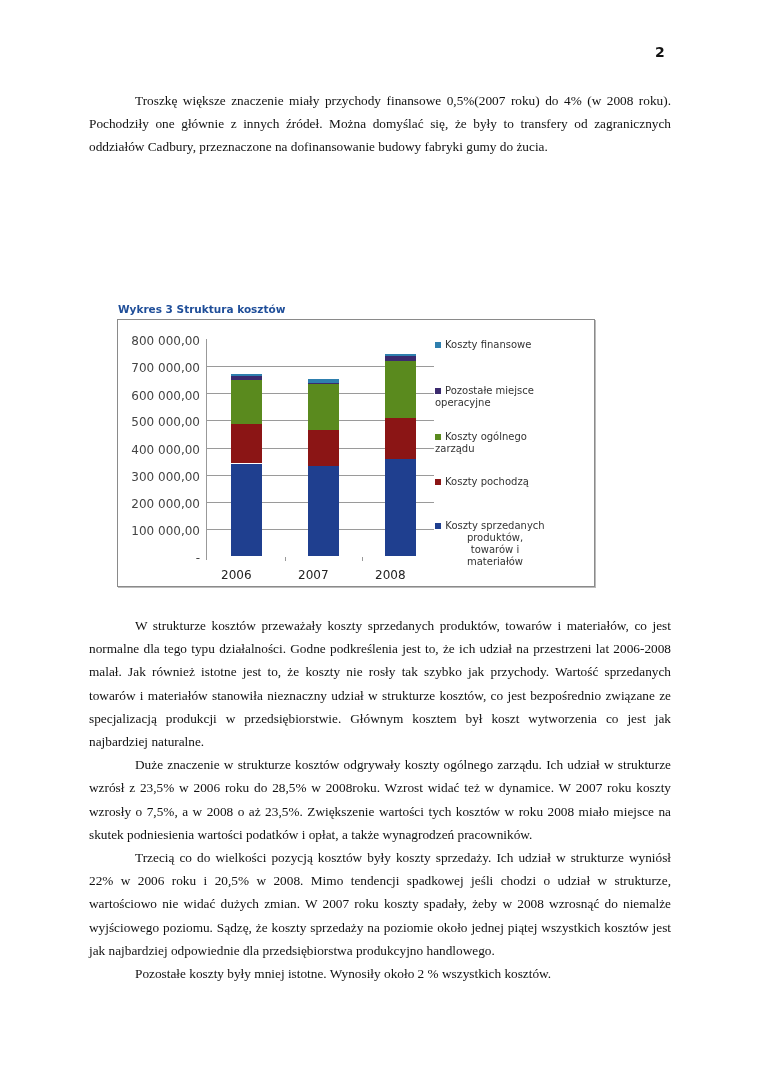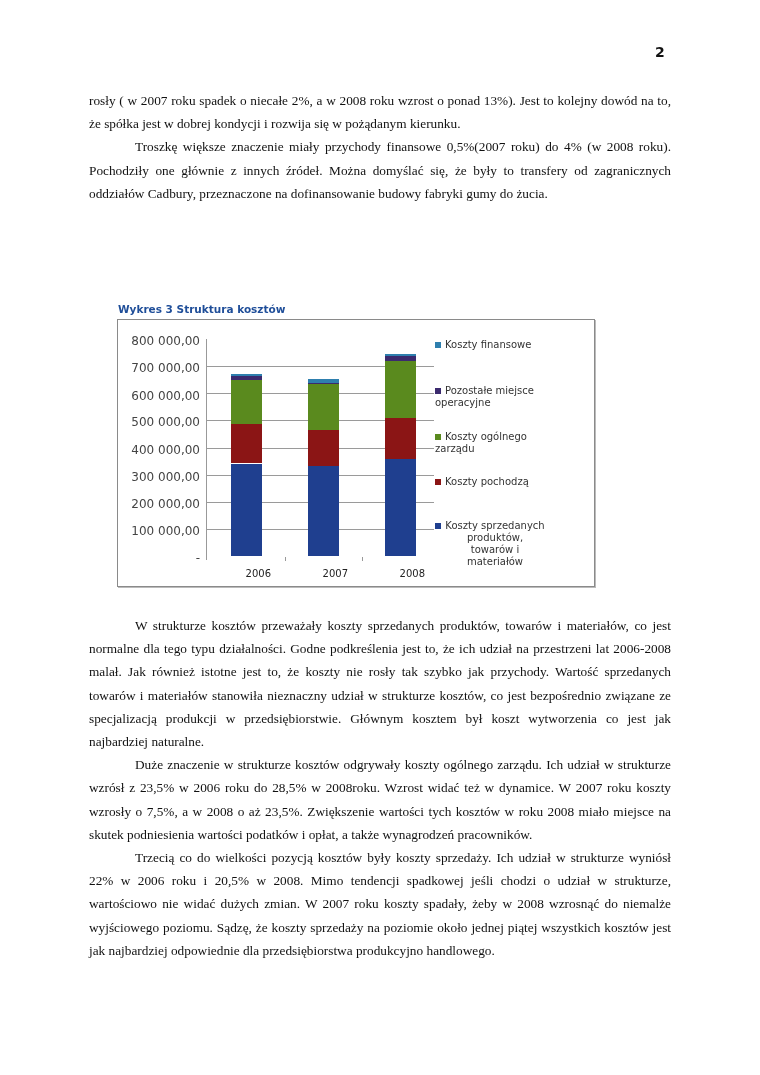--- a/index.html
+++ b/index.html
@@ -13,33 +13,32 @@
 
   .chart-title { position:absolute; left:118px; top:303px; font-family:"DejaVu Sans", sans-serif; font-weight:bold; font-size:10.5px; color:#1f4e99; }
   .chart-box { position:absolute; left:117px; top:319px; width:476px; height:266px; border:1px solid #8a8a8a; box-shadow:1px 1px 0 #bbb; background:#fff; }
   .plot { position:absolute; left:206px; top:339px; width:228px; height:218px; }
   .axis-y { position:absolute; left:0; top:0; width:1px; height:221px; background:#999; }
   .gridline { position:absolute; left:0; width:228px; height:1px; background:#9a9a9a; }
   .ytick { position:absolute; left:128px; width:72px; text-align:right; font-family:"DejaVu Sans", sans-serif; font-size:12px; color:#444; }
   .bar { position:absolute; width:31px; }
   .seg { position:absolute; left:0; width:31px; }
   .xtick { position:absolute; width:1px; height:4px; background:#999; }
-  .xlabel { position:absolute; top:568px; width:50px; text-align:right; font-family:"DejaVu Sans", sans-serif; font-size:10px; color:#222; }
+  .xlabel { position:absolute; top:568px; width:50px; text-align:left; font-family:"DejaVu Sans", sans-serif; font-size:12px; color:#222; }
   .legend-item { position:absolute; left:435px; font-family:"DejaVu Sans", sans-serif; font-size:10px; color:#333; line-height:12px; width:130px; }
   .legend-swatch { display:inline-block; width:6px; height:6px; margin-right:4px; vertical-align:0px; }
   .legend-label { display:inline; }
   .legend-item.multi { padding-left:10px; text-indent:-10px;text-align:center; }
 </style>
 </head>
 <body>
 
 <div class="page-num">2</div>
 
 <div class="text" id="block-top">
-  <p>rosły ( w 2007 roku spadek o niecałe 2%, a w 2008 roku wzrost o ponad 13%). Jest to kolejny dowód na to, że spółka jest w dobrej kondycji i rozwija się w pożądanym kierunku.</p>
   <p class="indent">Troszkę większe znaczenie miały przychody finansowe 0,5%(2007 roku) do 4% (w 2008 roku). Pochodziły one głównie z innych źródeł. Można domyślać się, że były to transfery od zagranicznych oddziałów Cadbury, przeznaczone na dofinansowanie budowy fabryki gumy do żucia.</p>
 </div>
 
 <div class="chart-title">Wykres 3 Struktura kosztów</div>
 <div class="chart-box"></div>
 
 <div id="yticks">
     <div class="ytick" style="top: 551px;">-</div>
     <div class="ytick" style="top: 523.875px;">100 000,00</div>
     <div class="ytick" style="top: 496.75px;">200 000,00</div>
@@ -93,13 +92,14 @@
     <div class="legend-item" style="top: 385px;"><span class="legend-swatch" style="background: rgb(59, 42, 110);"></span><span class="legend-label">Pozostałe miejsce operacyjne</span></div>
     <div class="legend-item" style="top: 431px;"><span class="legend-swatch" style="background: rgb(90, 138, 30);"></span><span class="legend-label">Koszty ogólnego zarządu</span></div>
     <div class="legend-item" style="top: 476px;"><span class="legend-swatch" style="background: rgb(139, 21, 21);"></span><span class="legend-label">Koszty pochodzą</span></div>
     <div class="legend-item multi" style="top: 520px; width: 100px;"><span class="legend-swatch" style="background: rgb(31, 63, 143);"></span><span class="legend-label">Koszty sprzedanych produktów, towarów i materiałów</span></div>
   </div>
 
 <div class="text" id="block-bottom">
   <p class="indent">W strukturze kosztów przeważały koszty sprzedanych produktów, towarów i materiałów, co jest normalne dla tego typu działalności. Godne podkreślenia jest to, że ich udział na przestrzeni lat 2006-2008 malał. Jak również istotne jest to, że koszty nie rosły tak szybko jak przychody. Wartość sprzedanych towarów i materiałów stanowiła nieznaczny udział w strukturze kosztów, co jest bezpośrednio związane ze specjalizacją produkcji w przedsiębiorstwie. Głównym kosztem był koszt wytworzenia co jest jak najbardziej naturalne.</p>
   <p class="indent">Duże znaczenie w strukturze kosztów odgrywały koszty ogólnego zarządu. Ich udział w strukturze wzrósł z 23,5% w 2006 roku do 28,5% w 2008roku. Wzrost widać też w dynamice. W 2007 roku koszty wzrosły o 7,5%, a w 2008 o aż 23,5%. Zwiększenie wartości tych kosztów w roku 2008 miało miejsce na skutek podniesienia wartości podatków i opłat, a także wynagrodzeń pracowników.</p>
   <p class="indent">Trzecią co do wielkości pozycją kosztów były koszty sprzedaży. Ich udział w strukturze wyniósł 22% w 2006 roku i 20,5% w 2008. Mimo tendencji spadkowej jeśli chodzi o udział w strukturze, wartościowo nie widać dużych zmian. W 2007 roku koszty spadały, żeby w 2008 wzrosnąć do niemalże wyjściowego poziomu. Sądzę, że koszty sprzedaży na poziomie około jednej piątej wszystkich kosztów jest jak najbardziej odpowiednie dla przedsiębiorstwa produkcyjno handlowego.</p>
+  <p class="indent">Pozostałe koszty były mniej istotne. Wynosiły około 2 % wszystkich kosztów.</p>
 </div>
 
 </body></html>

